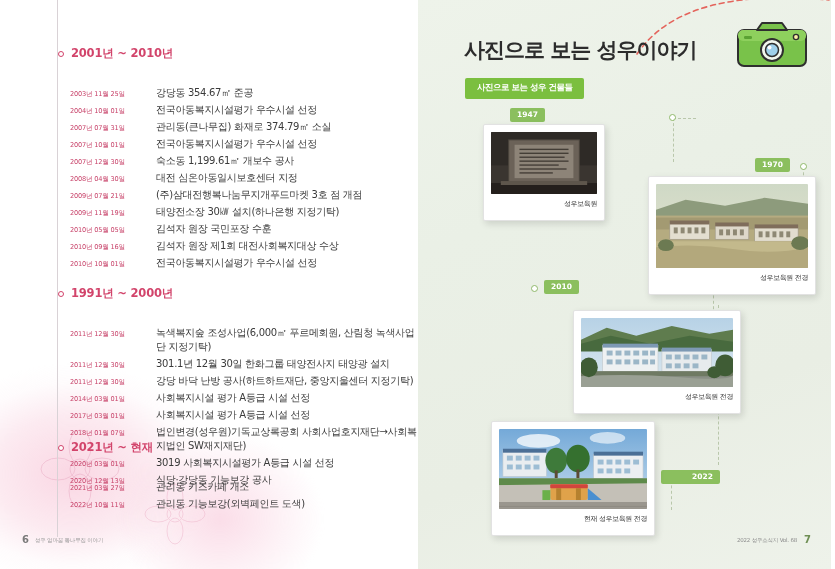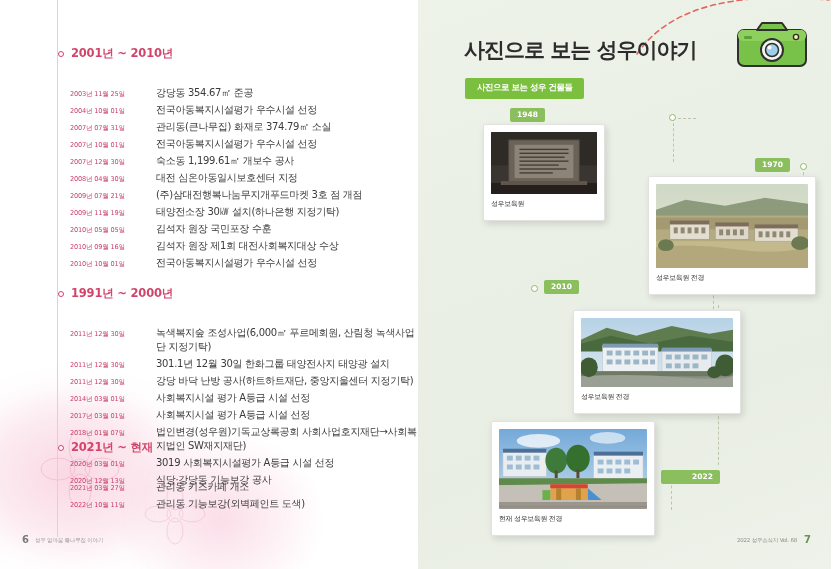--- a/index.html
+++ b/index.html
@@ -98,21 +98,21 @@
     position:absolute;
     background:#8bbf5e; color:#fff; font-size:7.5px; font-weight:bold;
     padding:2px 7px 3px 7px; border-radius:2px; letter-spacing:0px;
   }
 
   .photo-card {
     position:absolute; background:#ffffff;
     border:1px solid #e2e2e2; border-radius:2px;
     box-shadow: 2px 3px 7px rgba(0,0,0,0.13);
     padding:7px 7px 0 7px;
-    text-align:left;
+    text-align:right;
   }
   .photo-card .pimg {
     width:100%; height:calc(100% - 26px);
     border-radius:1px; overflow:hidden; position:relative;
   }
   .photo-card .pcap {
     font-size:7px; color:#333; letter-spacing:-0.4px;
     line-height:20px; height:20px;
   }
 
@@ -293,21 +293,21 @@
 
   <div class="tl-line" style="left:255px; top:118px; height:44px;"></div>
   <div class="tl-h" style="left:255px; top:118px; width:23px;"></div>
   <div class="tl-line" style="left:385px; top:167px; height:40px;"></div>
   <div class="tl-line" style="left:295px; top:290px; height:30px;"></div>
   <div class="tl-h" style="left:295px; top:290px; width:30px;"></div>
   <div class="tl-line" style="left:300px; top:305px; height:160px;"></div>
   <div class="tl-line" style="left:253px; top:480px; height:30px;"></div>
 
   <div class="tl-dot" style="left:251px; top:114px;"></div>
-  <div class="year-tag" style="left:92px; top:108px;">1948</div>
+  <div class="year-tag" style="left:92px; top:108px;">1947</div>
 
   <div class="tl-dot" style="left:382px; top:163px;"></div>
   <div class="year-tag" style="left:337px; top:158px;">1970</div>
 
   <div class="tl-dot" style="left:113px; top:285px;"></div>
   <div class="year-tag" style="left:126px; top:280px;">2010</div>
 
   <div class="tl-dot" style="left:249px; top:476px;"></div>
   <div class="year-tag" style="left:243px; top:470px;padding-left:31px;">2022</div>
 

